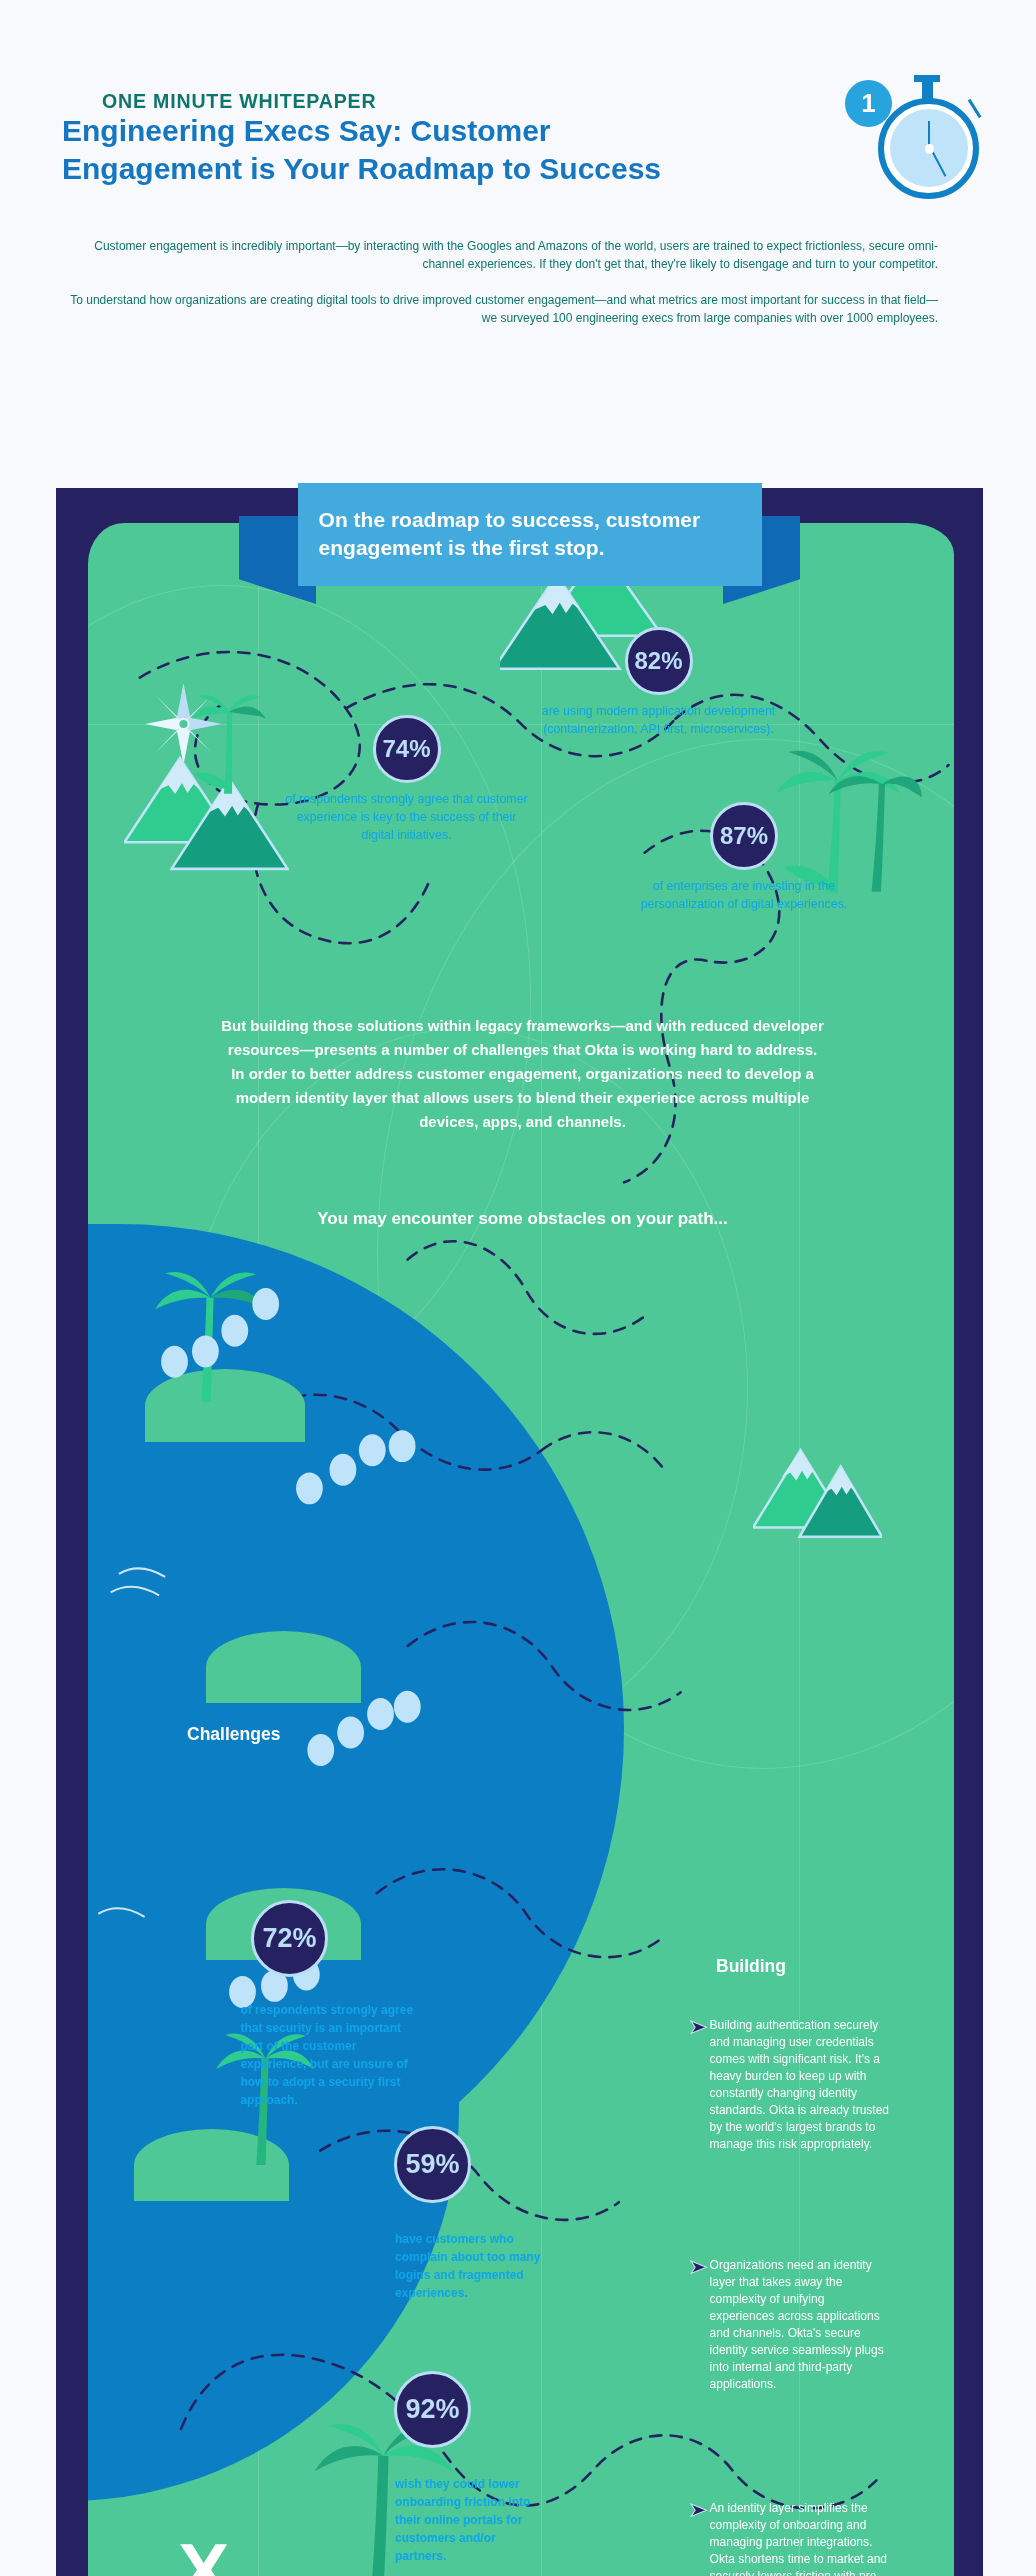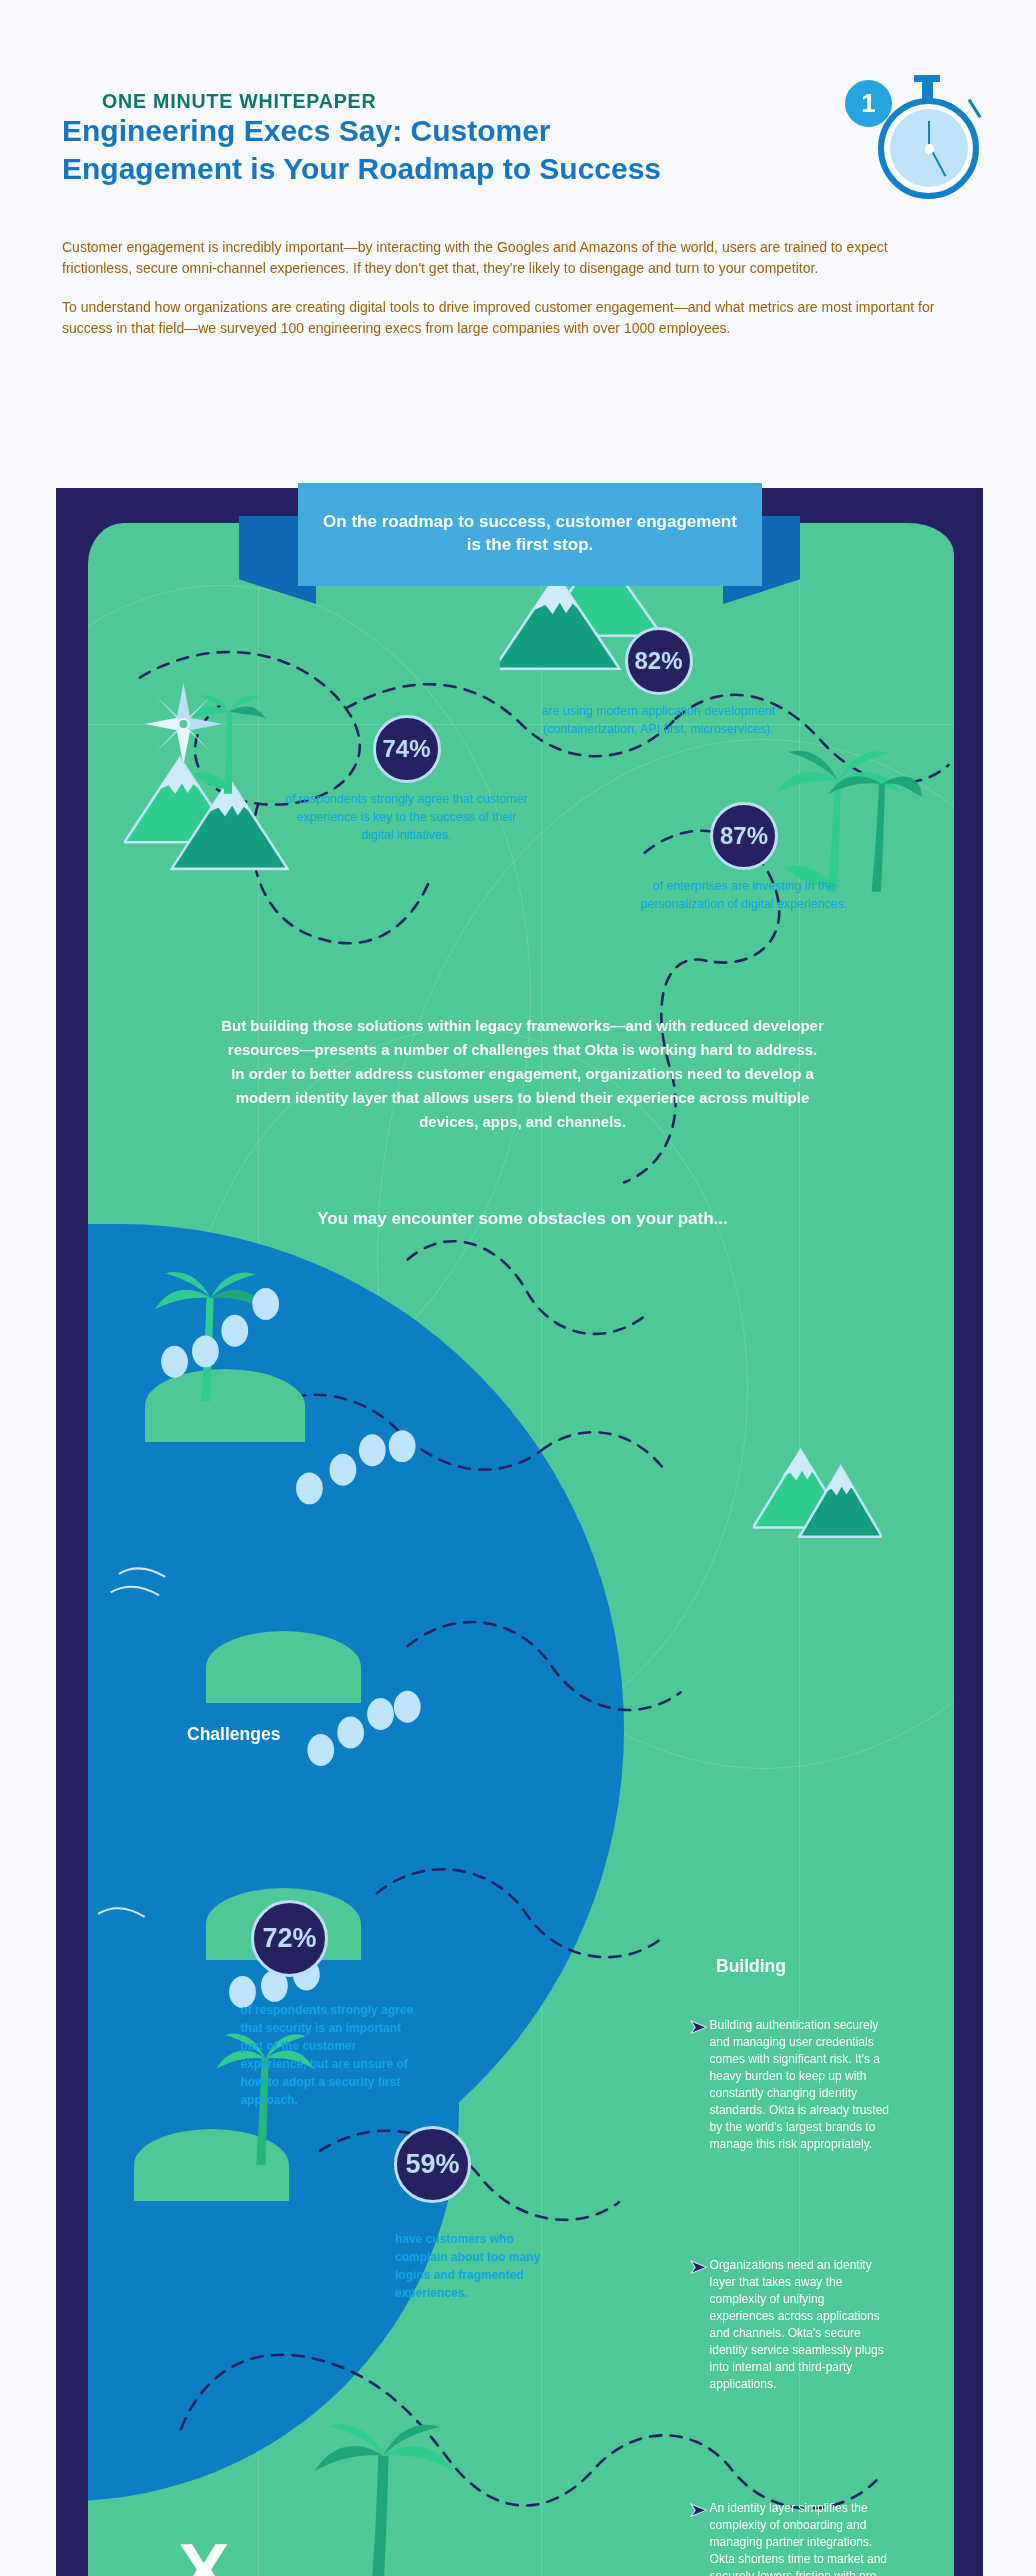--- a/index.html
+++ b/index.html
@@ -21,21 +21,21 @@
   #eyebrow {
     position: absolute; left: 62px; top: 90px;
     font-size: 19.6px; font-weight: bold; letter-spacing: 0.8px;
     color: #0f766e; text-transform: uppercase; margin-left: 40px;
   }
   #headline {
     position: absolute; left: 62px; top: 112px; width: 644px;
     font-size: 30px; font-weight: bold; line-height: 1.28; color: #1577c2;
   }
   #intro-wrap { position: absolute; left: 62px; top: 237px; width: 876px; }
-  .intro-p { font-size: 14px; line-height: 1.5; color: #a16207; margin-bottom: 17.5px; }
+  .intro-p { font-size: 12px; line-height: 1.5; color: #0f766e; margin-bottom: 17.5px; text-align: right; }
 
   
   #stopwatch { position: absolute; left: 845px; top: 66px; width: 149px; height: 139px; }
   #sw-badge {
     position: absolute; left: 0; top: 14.4px; width: 47px; height: 47px; border-radius: 50%;
     background: #27a3dd; color: #ffffff; font-size: 26px; font-weight: bold;
     display: flex; align-items: center; justify-content: center;
   }
   #sw-body { position: absolute; left: 21.6px; top: 9.3px; width: 118px; height: 124px; }
   #sw-ring {
@@ -78,21 +78,21 @@
   #ribbon-wrap { position: absolute; left: 0; top: 0; width: 927px; height: 134px; }
   .ribbon-tail {
     position: absolute; top: 28px; width: 77px; height: 88px; background: #1069b5;
   }
   #ribbon-tail-l { left: 183px; clip-path: polygon(0 0, 100% 0, 100% 100%, 0 72%); }
   #ribbon-tail-r { left: 667px; clip-path: polygon(0 0, 100% 0, 100% 72%, 0 100%); }
   #ribbon {
     position: absolute; left: 242px; top: -5.2px; width: 464px; height: 103px;
     background: #43aadd; display: flex; align-items: center; justify-content: center;
   }
-  #ribbon-text { color: #ffffff; font-size: 17px; font-weight: bold; line-height: 1.35; text-align: center; padding: 0 20.6px; }
+  #ribbon-text { color: #ffffff; font-size: 21px; font-weight: bold; line-height: 1.35; padding: 0 20.6px; }
 
   
   .stat { position: absolute; text-align: center; }
   .bubble {
     margin: 0 auto; border-radius: 50%; background: #262262; border: 3.1px solid #bcddf6;
     color: #bcddf6; font-weight: bold; display: flex; align-items: center; justify-content: center;
   }
   .bubble-lg { width: 77px; height: 77px; font-size: 27px; }
   .bubble-md { width: 68px; height: 68px; font-size: 24px; }
   .stat-text { margin-top: 8.2px; color: #0ea5e9; font-size: 12.4px; line-height: 1.45; }
@@ -352,20 +352,24 @@
     <div class="stat" style="left:170px;top:1412px;width:191px;">
       <div class="bubble bubble-lg" style="margin-left:25px;">72%</div>
       <div class="stat-text stat-text-left" style="margin-top:24px;margin-left:14.4px;">of respondents strongly agree that security is an important part of the customer experience, but are unsure of how to adopt a security first approach.</div>
     </div>
 
     <div class="stat" style="left:309px;top:1638px;width:185px;">
       <div class="bubble bubble-lg" style="margin-left:29px;">59%</div>
       <div class="stat-text stat-text-left" style="margin-top:27px;margin-left:30px;">have customers who complain about too many logins and fragmented experiences.</div>
     </div>
 
+    <div class="stat" style="left:309px;top:1883px;width:185px;">
+      <div class="bubble bubble-lg" style="margin-left:29px;">92%</div>
+      <div class="stat-text stat-text-left" style="margin-top:27px;margin-left:30px;">wish they could lower onboarding friction into their online portals for customers and/or partners.</div>
+    </div>
 
     <div class="solution" style="left:634px;top:1529px;">
       <div class="sol-arrow">
         <svg width="17.5" height="14.4" viewBox="0 0 34 28">
             <polygon points="2,2 32,14 2,26 10,14" fill="#262262" stroke="#cfe6fa" stroke-width="2"></polygon>
           </svg>
       </div>
       <div class="sol-text">Building authentication securely and managing user credentials comes with significant risk. It's a heavy burden to keep up with constantly changing identity standards. Okta is already trusted by the world's largest brands to manage this risk appropriately.</div>
     </div>
 

